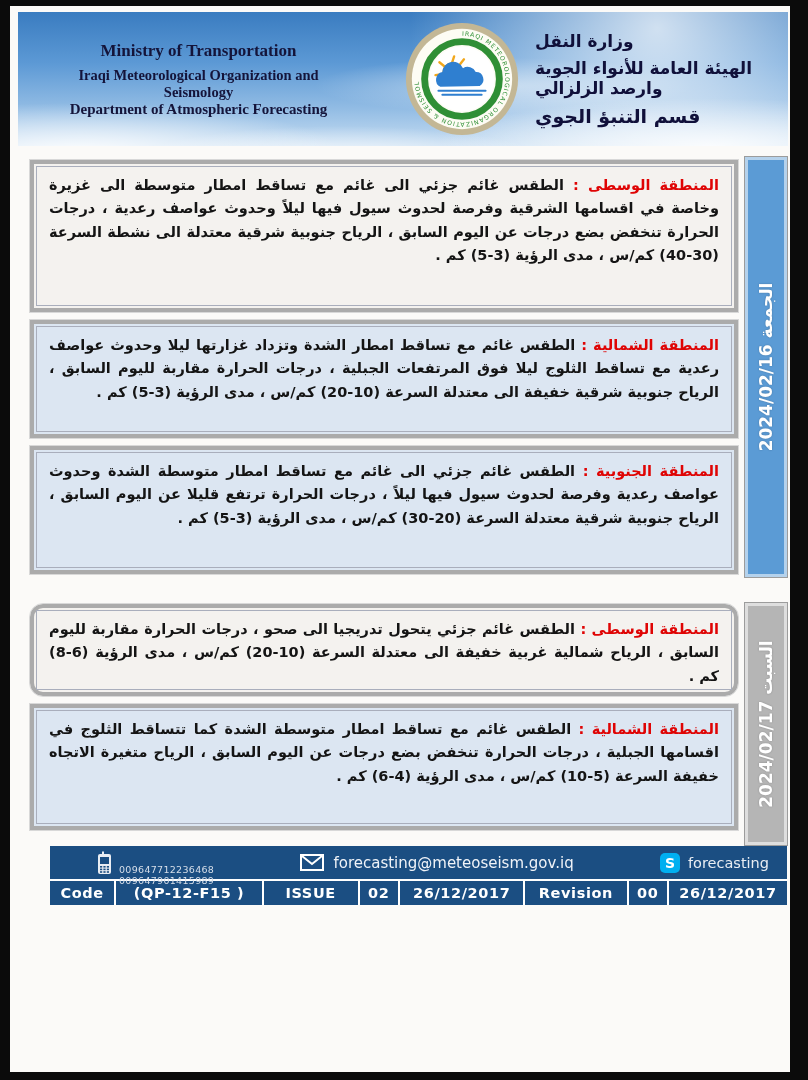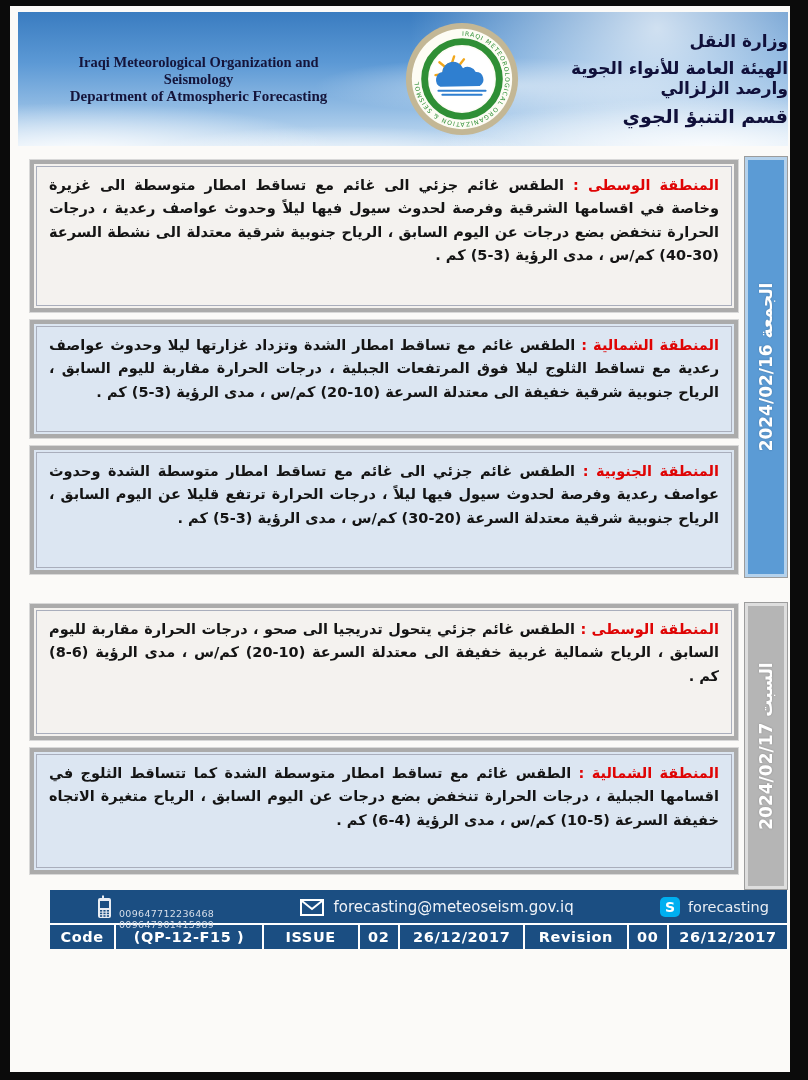--- a/index.html
+++ b/index.html
@@ -44,21 +44,21 @@
   .en-block .en1{font-size:17px;margin-bottom:6px;}
   .en-block .en2{font-size:14.5px;margin-bottom:0;}
   .en-block .en3{font-size:15px;}
   .logo-wrap{
     width:118px;height:118px;
     margin-left:52px;
     flex:0 0 auto;
   }
   .ar-block{
     flex:1;
-    text-align:right;
+    text-align:left;
     color:#10103a;
     font-weight:bold;
     direction:rtl;
     padding-left:14px;
   }
   .ar-block .ar1{font-size:17px;margin-bottom:7px;}
   .ar-block .ar2{font-size:17px;margin-bottom:7px;}
   .ar-block .ar3{font-size:19px;}
 
   
@@ -87,21 +87,21 @@
     padding:7px 12px;
     direction:rtl;
     text-align:justify;
     font-weight:bold;
     font-size:14.5px;
     line-height:1.62;
     color:#141414;
     overflow:hidden;
   }
   .b1{height:152px;} .b2{height:118px;} .b3{height:128px;}
-  .b4{height:136px;} .b5{height:126px;} .b6{height:148px;}
+  .b4{height:92px;border-radius:13px;} .b5{height:126px;} .b6{height:148px;}
   .bg-white{background:#f4f2ef;}
   .bg-blue{background:#dce6f2;}
   .region{color:#df0404;}
 
   .day-bar{
     position:absolute;
     right:0;width:42px;
     top:-4px;bottom:-4px;
     border:1px solid #9c9c9c;
     box-shadow:inset 0 0 0 3px rgba(255,255,255,.55);
@@ -129,21 +129,21 @@
     background:#1b4e82;
     height:33px;
     display:flex;
     align-items:center;
     padding:0 12px 0 46px;
     color:#e8edf4;
   }
   .phones{display:flex;align-items:center;gap:6px;}
   .phone-nums{display:flex;flex-direction:column;line-height:1.15;margin-top:27px;}
   .phone-nums div{font-size:9.5px;letter-spacing:.3px;color:#d7dfea;}
-  .email-wrap{flex:1;display:flex;justify-content:center;align-items:flex-end;gap:9px;}
+  .email-wrap{flex:1;display:flex;justify-content:center;align-items:center;gap:9px;}
   .email-text{font-size:15px;color:#f0f3f8;}
   .skype-wrap{display:flex;align-items:center;gap:8px;margin-right:6px;}
   .skype-badge{
     width:20px;height:20px;border-radius:5px;
     background:#00aff0;color:#fff;
     font-weight:bold;font-size:14px;
     display:flex;align-items:center;justify-content:center;
   }
   .skype-name{font-size:14.5px;color:#e9edf3;}
   .code-row{
@@ -169,20 +169,21 @@
   .c1{width:9%;} .c2{width:20%;} .c3{width:13%;} .c4{width:5.5%;}
   .c5{width:17%;} .c6{width:14%;} .c7{width:5.5%;} .c8{width:16%;}
 </style>
 </head>
 <body>
 
 <div class="page">
 
   <header class="sky">
     <div class="en-block">
+      <div class="en1">Ministry of  Transportation</div>
       <div class="en2">Iraqi Meteorological Organization and Seismology</div>
       <div class="en3">Department of Atmospheric Forecasting</div>
     </div>
 
     <div class="logo-wrap">
       <svg viewBox="0 0 120 120" width="118" height="118" aria-hidden="true">
         <circle cx="60" cy="60" r="57" fill="#c3b795"></circle>
         <circle cx="60" cy="60" r="51" fill="#fdfcf4"></circle>
         <defs>
           <path id="ringPath" d="M 60,60 m -44,0 a 44,44 0 1,1 88,0 a 44,44 0 1,1 -88,0"></path>

